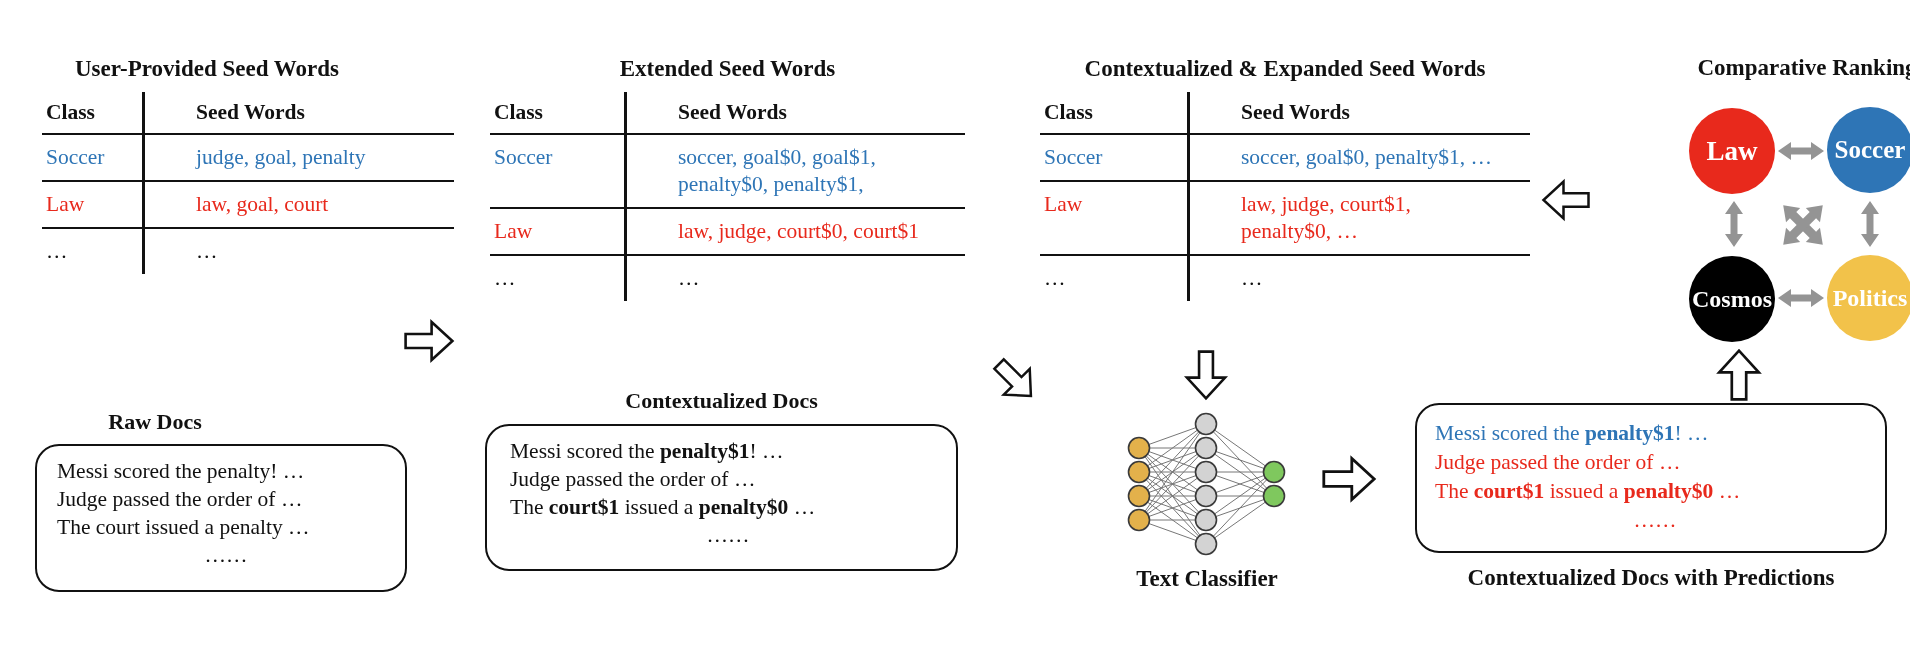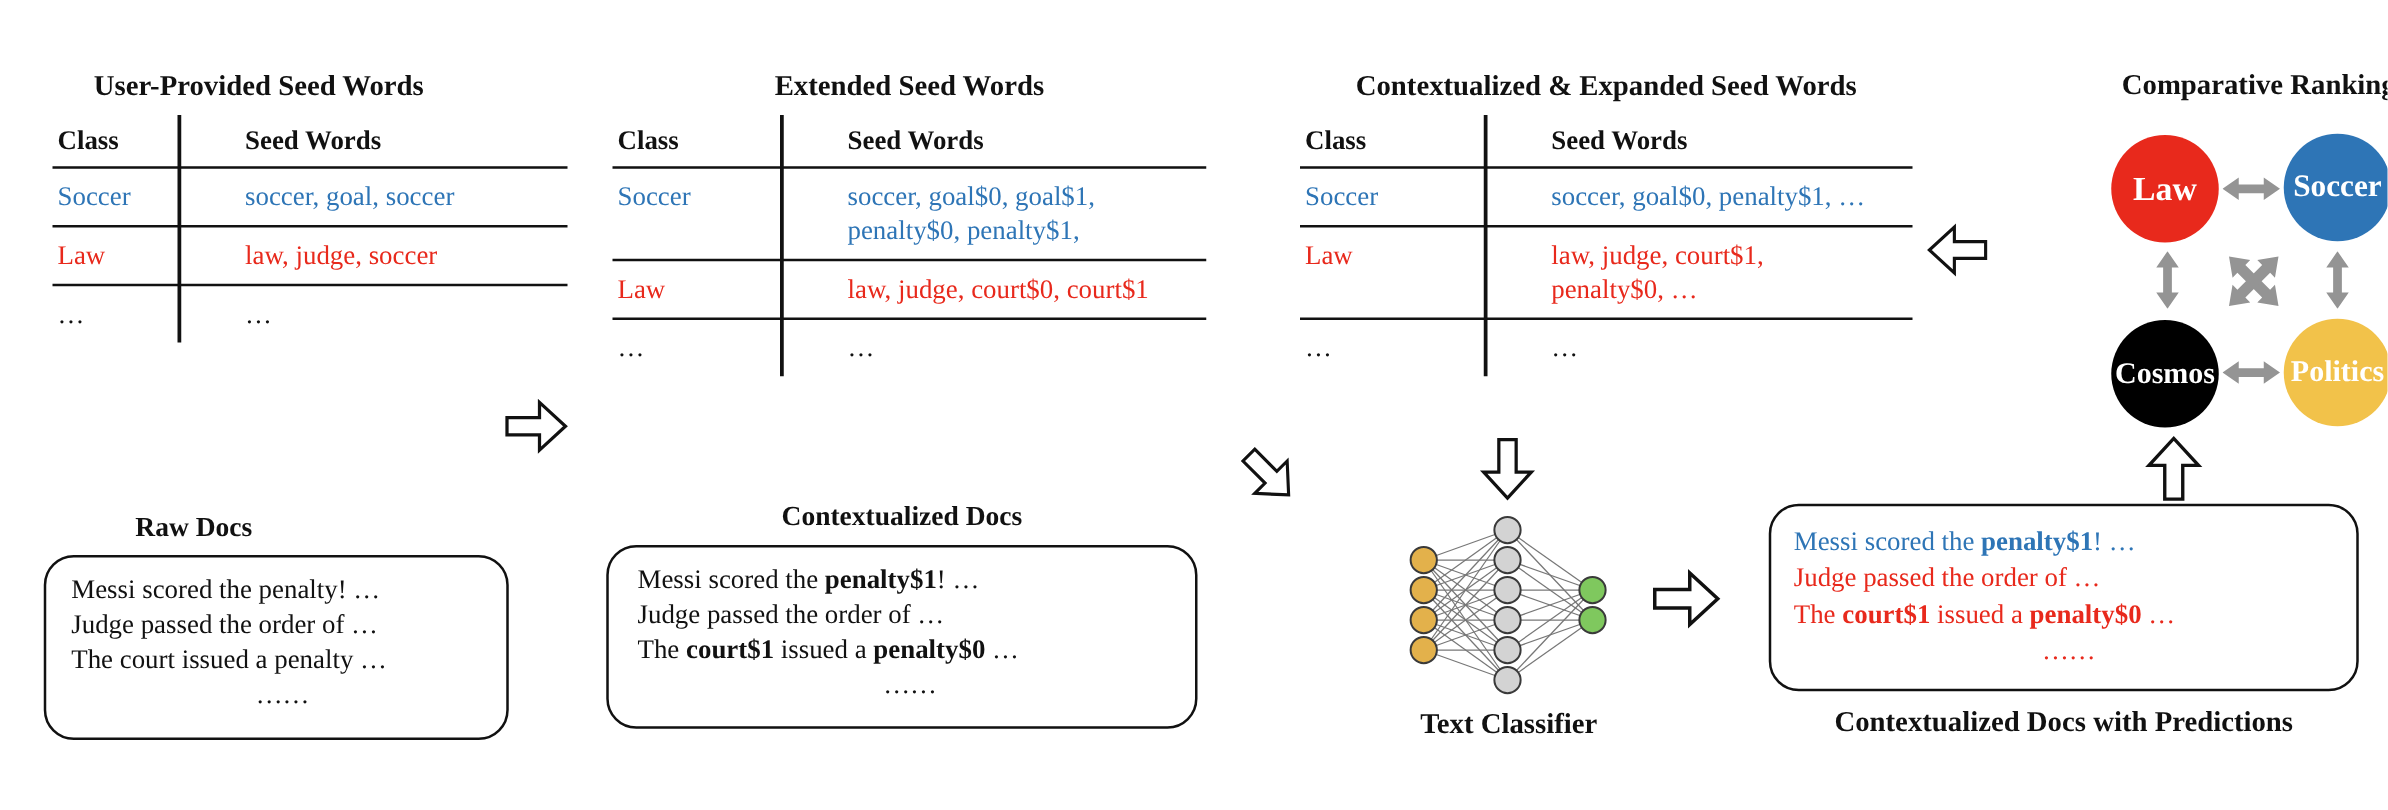--- a/index.html
+++ b/index.html
@@ -42,25 +42,25 @@
 <div class="seed-table" style="left:42px;top:56px;width:412px;">
   <div class="title" style="width:330px;">User-Provided Seed Words</div>
   <div class="tbl">
     <div class="vline" style="left:100px;"></div>
     <div class="trow hdr hline">
       <div class="cell c1" style="width:100px;">Class</div>
       <div class="cell c2">Seed Words</div>
     </div>
     <div class="trow hline">
       <div class="cell c1 c-blue" style="width:100px;">Soccer</div>
-      <div class="cell c2 c-blue">soccer, goal, soccer</div>
+      <div class="cell c2 c-blue">judge, goal, penalty</div>
     </div>
     <div class="trow hline">
       <div class="cell c1 c-red" style="width:100px;">Law</div>
-      <div class="cell c2 c-red">law, judge, soccer</div>
+      <div class="cell c2 c-red">law, goal, court</div>
     </div>
     <div class="trow">
       <div class="cell c1" style="width:100px;">…</div>
       <div class="cell c2">…</div>
     </div>
   </div>
 </div>
 
 <div class="seed-table" style="left:490px;top:56px;width:475px;">
   <div class="title" style="width:100%;">Extended Seed Words</div>
@@ -150,21 +150,21 @@
 <div class="abs" style="left:35px;top:409px;width:407px;">
   <div class="title" style="width:240px;font-size:22px;">Raw Docs</div>
   <div class="docbox" style="margin-top:9px;width:372px;height:148px;padding:11px 10px 0 20px;">
     <div class="docline">Messi scored the penalty! …</div>
     <div class="docline">Judge passed the order of …</div>
     <div class="docline">The court issued a penalty …</div>
     <div class="docline center">……</div>
   </div>
 </div>
 
-<div class="abs" style="left:485px;top:388px;width:473px;margin-top:12px;">
+<div class="abs" style="left:485px;top:388px;width:473px;">
   <div class="title" style="width:100%;font-size:22px;">Contextualized Docs</div>
   <div class="docbox" style="margin-top:10px;width:473px;height:147px;padding:11px 10px 0 23px;">
     <div class="docline"><span>Messi scored the </span><span class="b">penalty$1</span><span>! …</span></div>
     <div class="docline"><span>Judge passed the order of …</span></div>
     <div class="docline"><span>The </span><span class="b">court$1</span><span> issued a </span><span class="b">penalty$0</span><span> …</span></div>
     <div class="docline center"><span>……</span></div>
   </div>
 </div>
 
 <svg id="nn-svg" class="abs" style="left:1112px;top:412px;" width="190" height="152" viewBox="0 0 190 152">

